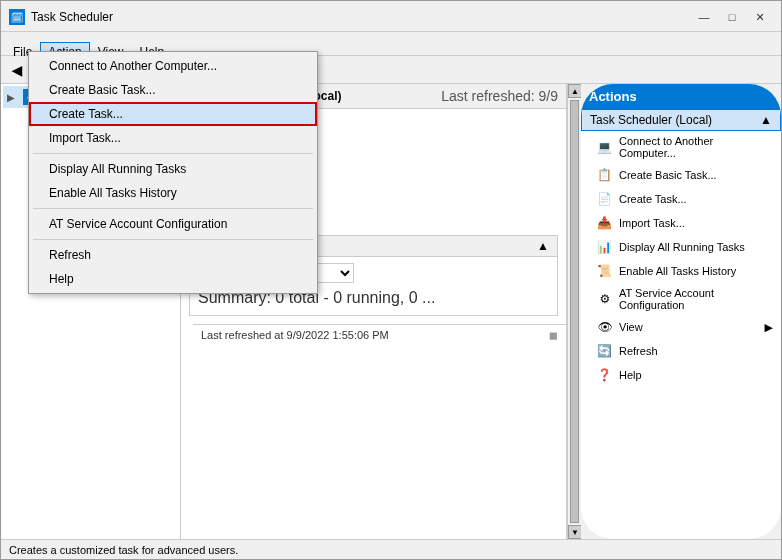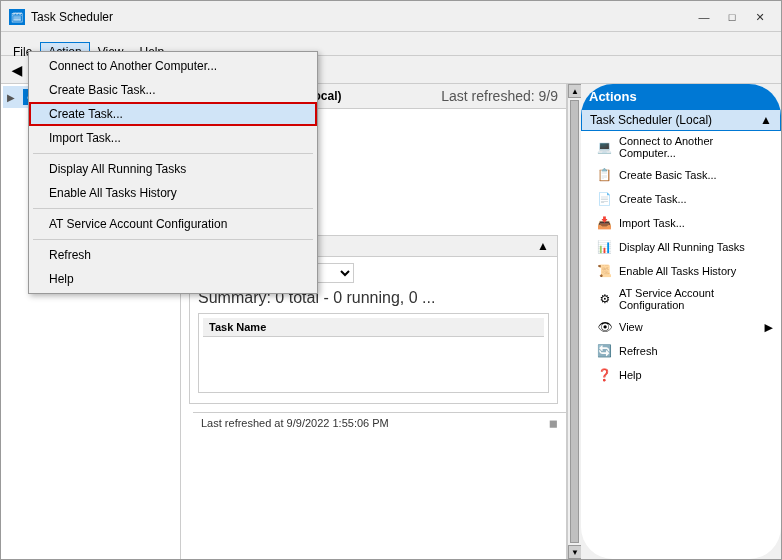--- a/index.html
+++ b/index.html
@@ -459,31 +459,20 @@
             <div class="filter-row">
               <span class="filter-label">Sta...</span>
               <select class="filter-select">
                 <option>Last 24 hours</option>
                 <option>Last hour</option>
                 <option>Last week</option>
                 <option>Last month</option>
               </select>
             </div>
             <div class="summary-row">Summary: 0 total - 0 running, 0 ...</div>
-            <div class="task-name-area">
-              <table class="task-table">
-                <thead>
-                  <tr>
-                    <th>Task Name</th>
-                  </tr>
-                </thead>
-                <tbody>
-                </tbody>
-              </table>
-            </div>
           </div>
         </div>
 
         <div style="padding:4px 8px;font-size:11px;color:#333;display:flex;justify-content:space-between;align-items:center;border-top:1px solid #ccc;margin-top:4px;margin-left:12px;">
           <span>Last refreshed at 9/9/2022 1:55:06 PM</span>
           <span style="color:#999;">◼</span>
         </div>
       </div>
 
       <div class="scroll-stub">
@@ -539,20 +528,23 @@
         <span class="action-icon">🔄</span>
         <span>Refresh</span>
       </div>
       <div class="action-item">
         <span class="action-icon">❓</span>
         <span>Help</span>
       </div>
     </div>
   </div>
 
+  <div class="status-bar">
+    <span>Creates a customized task for advanced users.</span>
+  </div>
 </div>
 
 <div class="dropdown-menu">
   <div class="dropdown-item">Connect to Another Computer...</div>
   <div class="dropdown-item">Create Basic Task...</div>
   <div class="dropdown-item highlighted">Create Task...</div>
   <div class="dropdown-item">Import Task...</div>
   <div class="dropdown-separator"></div>
   <div class="dropdown-item">Display All Running Tasks</div>
   <div class="dropdown-item">Enable All Tasks History</div>

